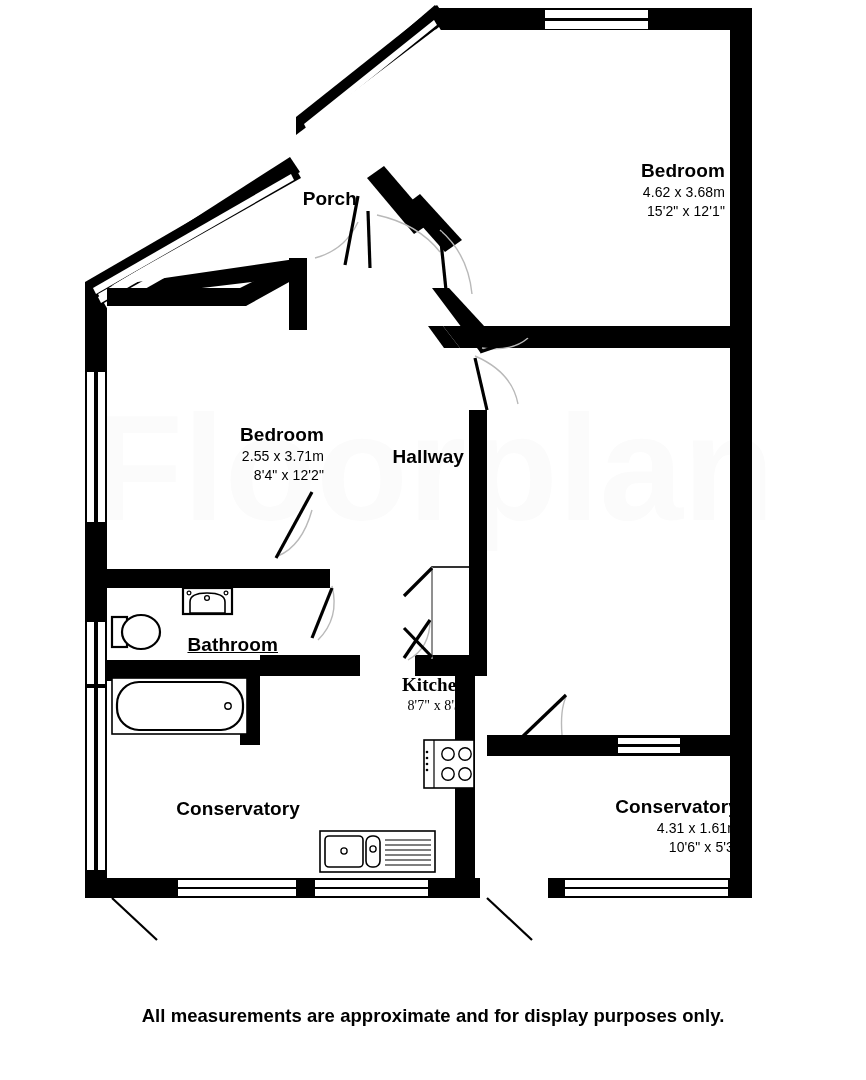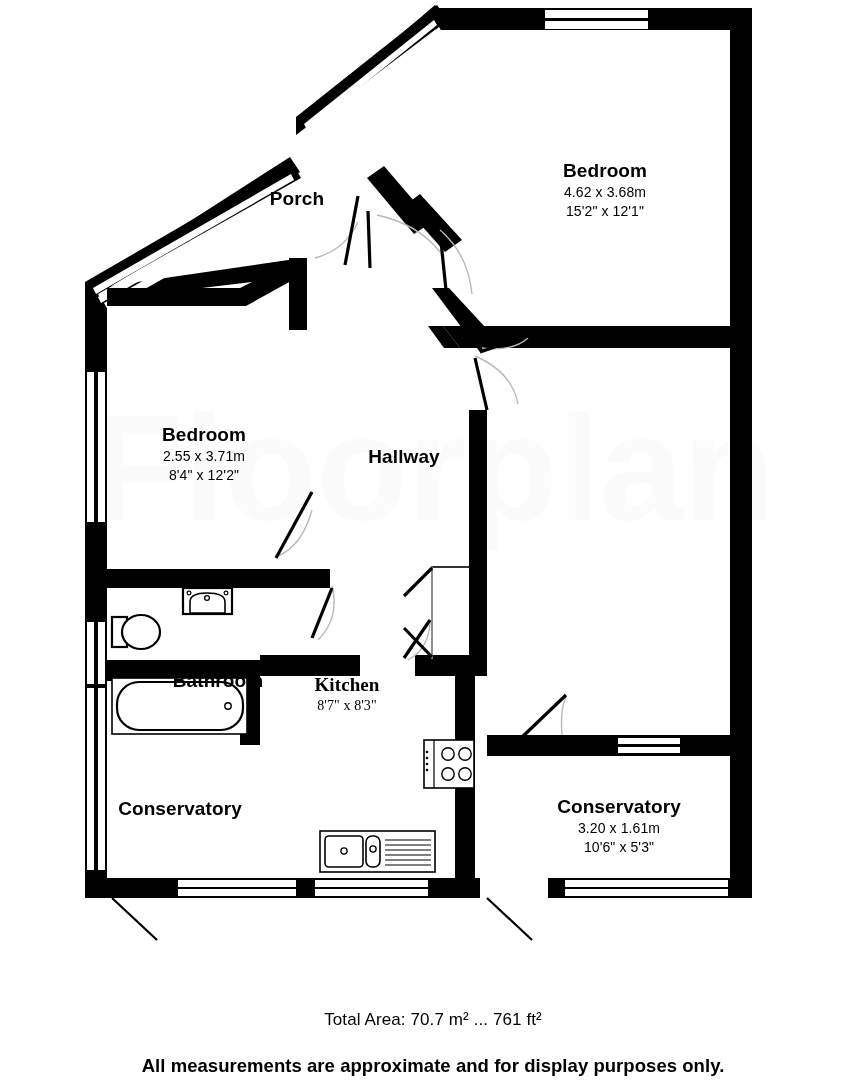--- a/index.html
+++ b/index.html
@@ -38,21 +38,21 @@
   .cupboard-line { stroke: #cfcfcf; stroke-width: 1.2; fill: none; }
   .win-pane  { fill: #ffffff; }
   .watermark {
     fill: #fbfbfb;
     font-family: "Liberation Sans", sans-serif;
     font-weight: bold;
   }
 
   .room-label {
     position: absolute;
-    text-align: center;
+    text-align: right;
     line-height: 1.32;
     white-space: nowrap;
   }
   .room-name {
     font-size: 19px;
     font-weight: bold;
     letter-spacing: 0.1px;
   }
   .room-dim {
     font-size: 14px;
@@ -298,36 +298,35 @@
     <div class="room-name">Bedroom</div>
     <div class="room-dim">2.55 x 3.71m</div>
     <div class="room-dim">8'4" x 12'2"</div>
   </div>
 
   <div class="room-label" style="left:344px; top:444px; width:120px;">
     <div class="room-name">Hallway</div>
   </div>
 
 
-  <div class="room-label" style="left:158px; top:668px; width:120px;">
+  <div class="room-label" style="left:158px; top:632px; width:120px;text-decoration:underline;">
     <div class="room-name">Bathroom</div>
   </div>
 
   <div class="room-label" style="left:227px; top:672px; width:240px;font-family:Liberation Serif, serif;">
     <div class="room-name">Kitchen</div>
     <div class="room-dim">8'7" x 8'3"</div>
   </div>
 
   <div class="room-label" style="left:60px; top:796px; width:240px;">
     <div class="room-name">Conservatory</div>
   </div>
 
   <div class="room-label" style="left:499px; top:794px; width:240px;">
     <div class="room-name">Conservatory</div>
-    <div class="room-dim">3.20 x 1.61m</div>
+    <div class="room-dim">4.31 x 1.61m</div>
     <div class="room-dim">10'6" x 5'3"</div>
   </div>
 </div>
 
 <div id="footer">
-  <p id="total-area">Total Area: 70.7 m² ... 761 ft²</p>
   <p id="disclaimer">All measurements are approximate and for display purposes only.</p>
 </div>
 
 </body></html>

